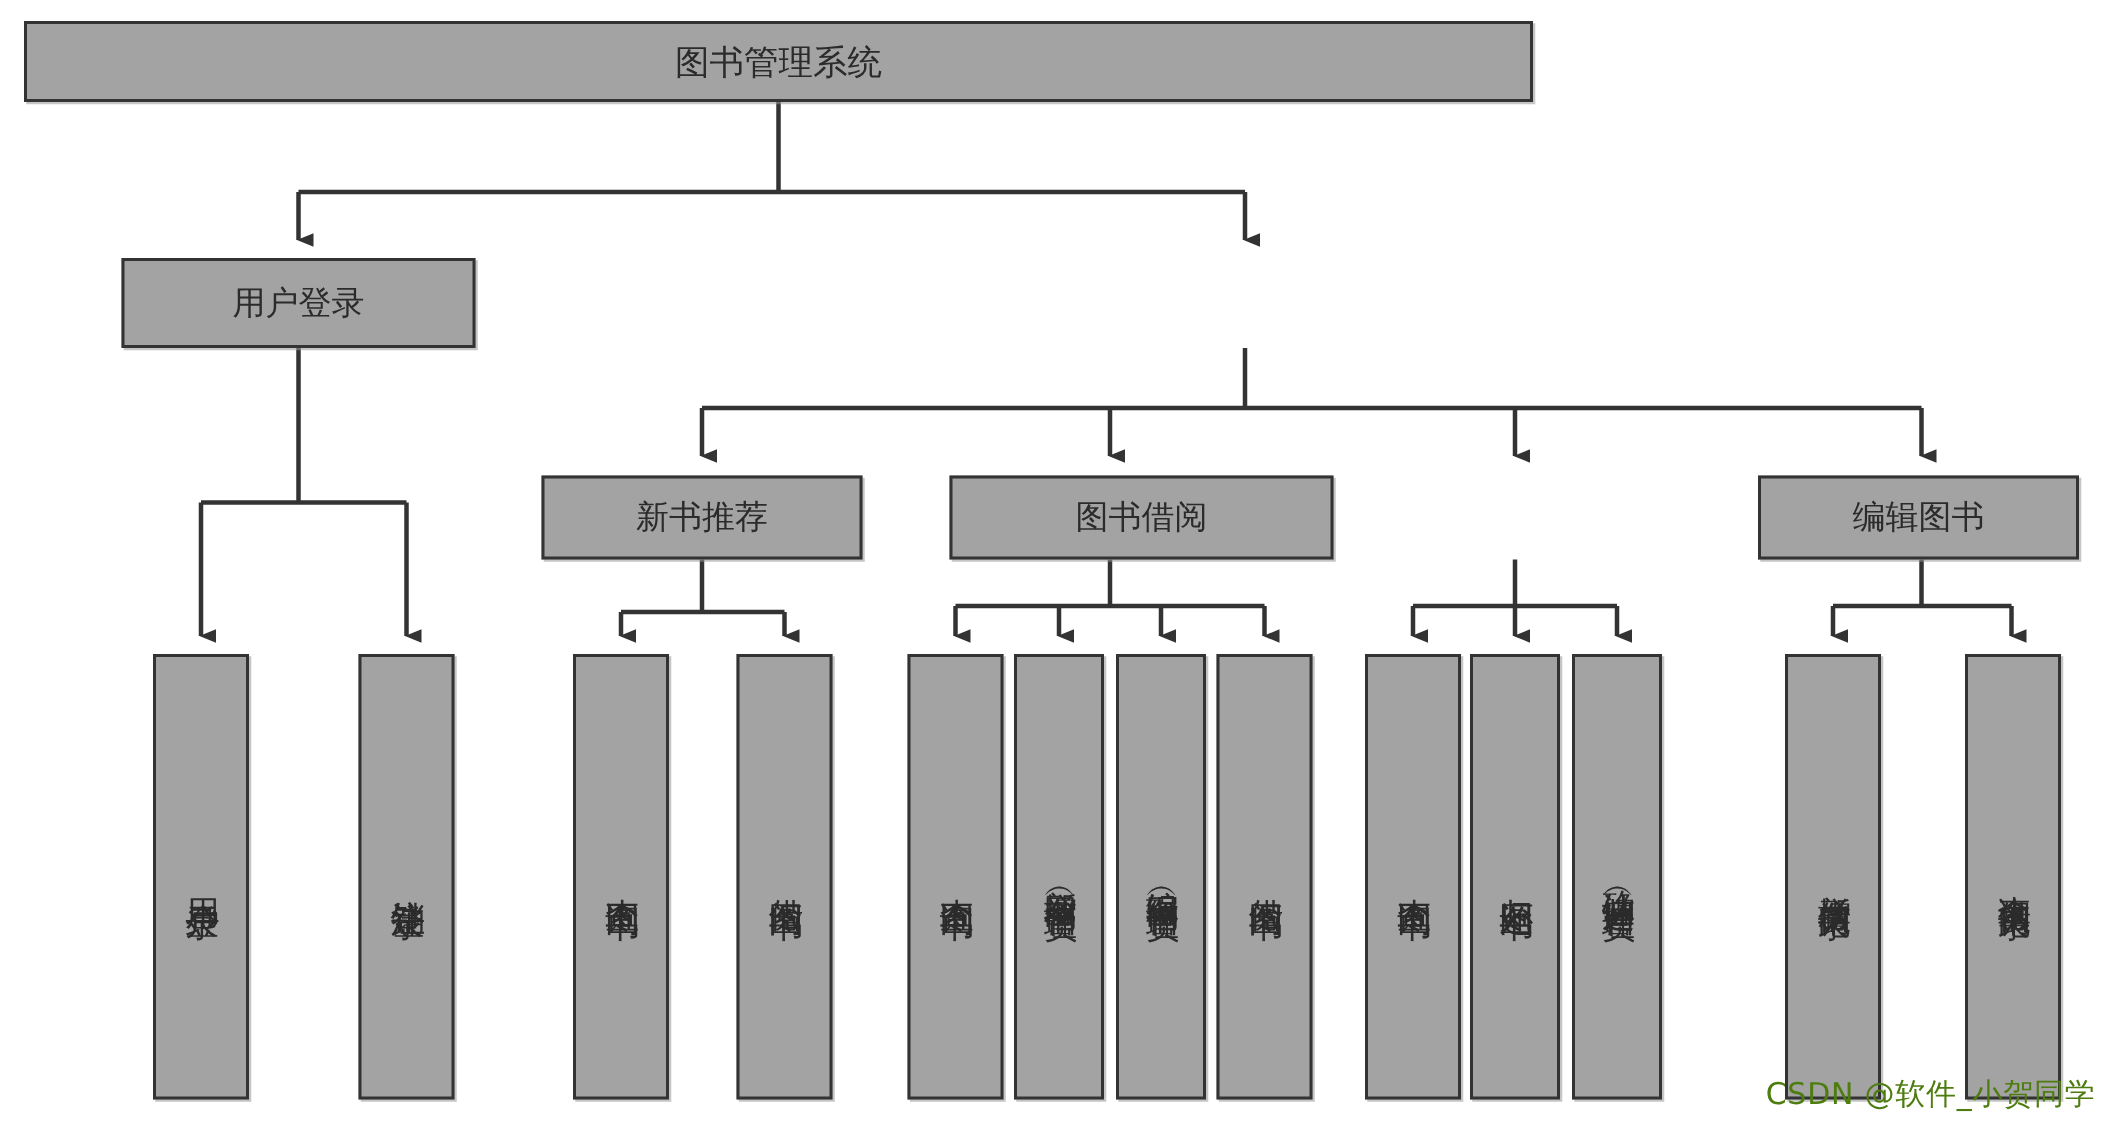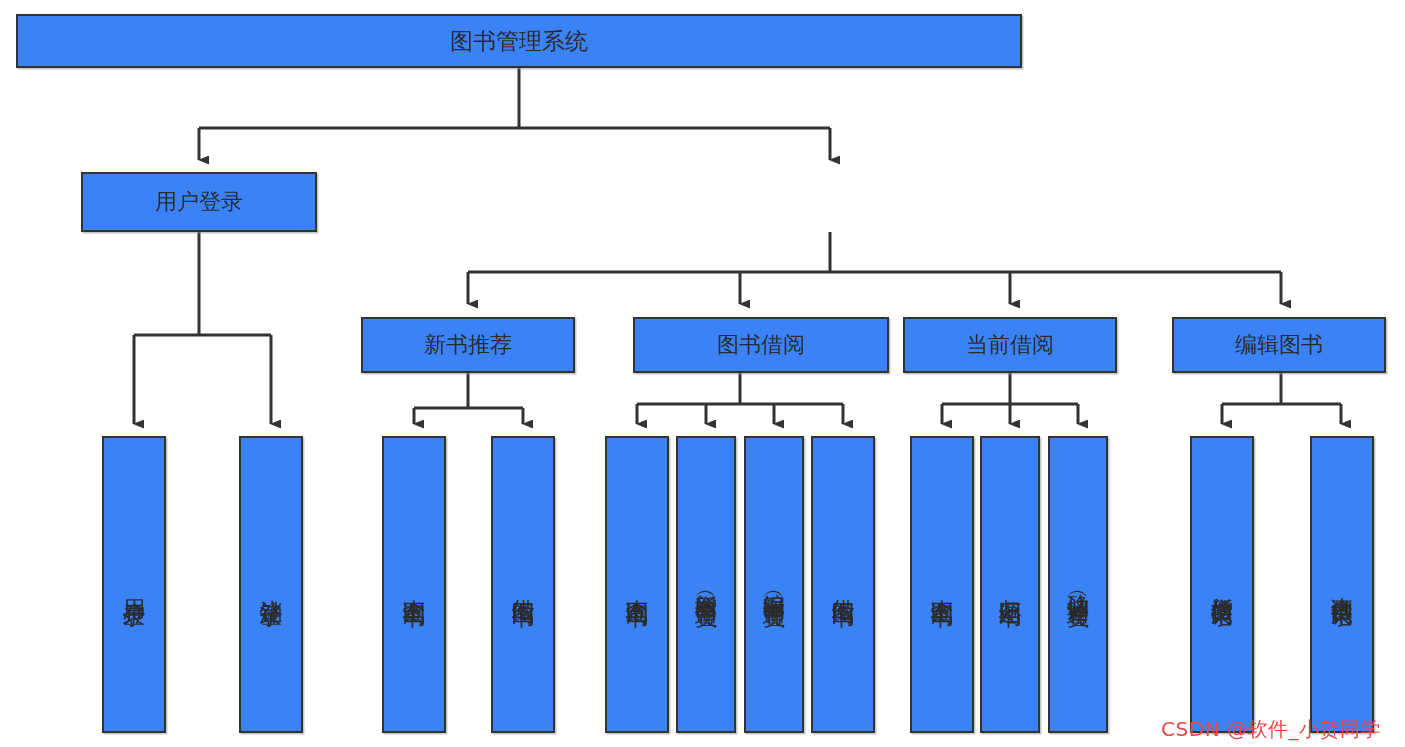--- a/index.html
+++ b/index.html
@@ -16,21 +16,21 @@
     width: 1405px;
     height: 747px;
     background: #ffffff;
     overflow: hidden;
   }
   
   .node {
     position: absolute;
     box-sizing: border-box;
     border: 2.5px solid #333333;
-    background: #3b82f6;
+    background: #a3a3a3;
     display: flex;
     align-items: center;
     justify-content: center;
     color: #2b2b2b;
     box-shadow: 1.5px 1.5px 0 rgba(150,150,150,0.55);
   }
   .node.root {
     font-size: 23px;
   }
   .node.level2 {
@@ -56,24 +56,24 @@
     position: absolute;
     left: 0;
     top: 0;
     width: 1405px;
     height: 747px;
     pointer-events: none;
   }
   
   #watermark {
     position: absolute;
-    right: 24px;
+    right: 8px;
     bottom: 4px;
     font-size: 20px;
-    color: #ef4444;
+    color: #4d7c0f;
     letter-spacing: 0.5px;
     white-space: nowrap;
     user-select: none;
   }
 </style>
 </head>
 <body>
 
 <div id="diagram-root">
 
@@ -136,23 +136,20 @@
   <div class="node level2" style="left:81px; top:172px; width:236px; height:60px;">
     <span>用户登录</span>
   </div>
 
   <div class="node level2" style="left:361px; top:317px; width:214px; height:56px;text-align:center;">
     <span>新书推荐</span>
   </div>
   <div class="node level2" style="left:633px; top:317px; width:256px; height:56px;">
     <span>图书借阅</span>
   </div>
-  <div class="node level2" style="left:903px; top:317px; width:214px; height:56px;">
-    <span>当前借阅</span>
-  </div>
   <div class="node level2" style="left:1172px; top:317px; width:214px; height:56px;">
     <span>编辑图书</span>
   </div>
 
   <div class="node leaf" style="left:102px; top:436px; width:64px; height:297px;">
     <span class="leaf-text">用户登录</span>
   </div>
   <div class="node leaf" style="left:239px; top:436px; width:64px; height:297px;">
     <span class="leaf-text">注销登录</span>
   </div>

